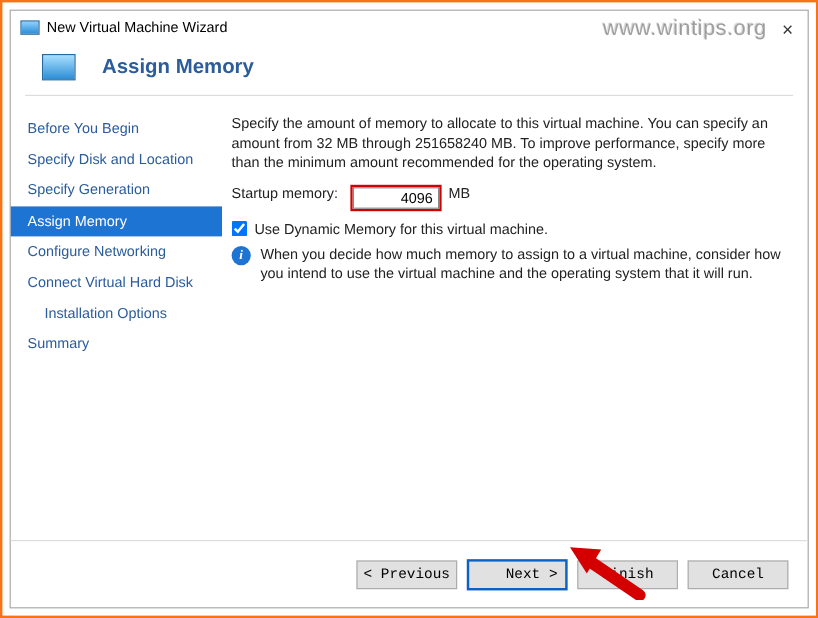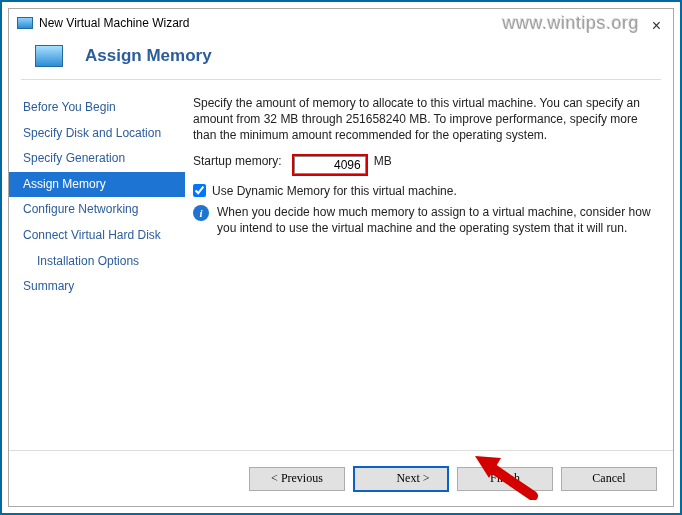--- a/index.html
+++ b/index.html
@@ -7,21 +7,21 @@
     margin: 0;
     font-family: "Segoe UI", Tahoma, sans-serif;
     font-size: 12px;
     background: #fff;
     width: 682px;
     height: 515px;
     overflow: hidden;
     position: relative;
   }
   .outer {
-    border: 2px solid #0369a1;
+    border: 2px solid #f97316;
     width: 682px;
     height: 515px;
     position: relative;
     background: #fff;
   }
   .inner {
     border: 1px solid #aaa;
     position: absolute;
     left: 6px; right: 6px; top: 6px; bottom: 6px;
     background: #fff;
@@ -143,24 +143,24 @@
     left: 0; right: 0; bottom: 0;
     height: 56px;
     border-top: 1px solid #ddd;
     display: flex;
     justify-content: flex-end;
     align-items: center;
     padding: 0 16px;
     gap: 8px;
   }
   .footer button {
-    width: 96px; height: 24px;
+    width: 84px; height: 24px;
     background: #e1e1e1;
     border: 1px solid #adadad;
-    font-family: Liberation Serif, serif;
+    font-family: Liberation Mono, monospace;
     font-size: 12px;
     cursor: pointer;
     padding: 0;
   }
   .footer button.primary {
     border: 2px solid #0b61c4;
     background: #e1e1e1;
     height: 26px;
     padding-left: 24px;
   }

